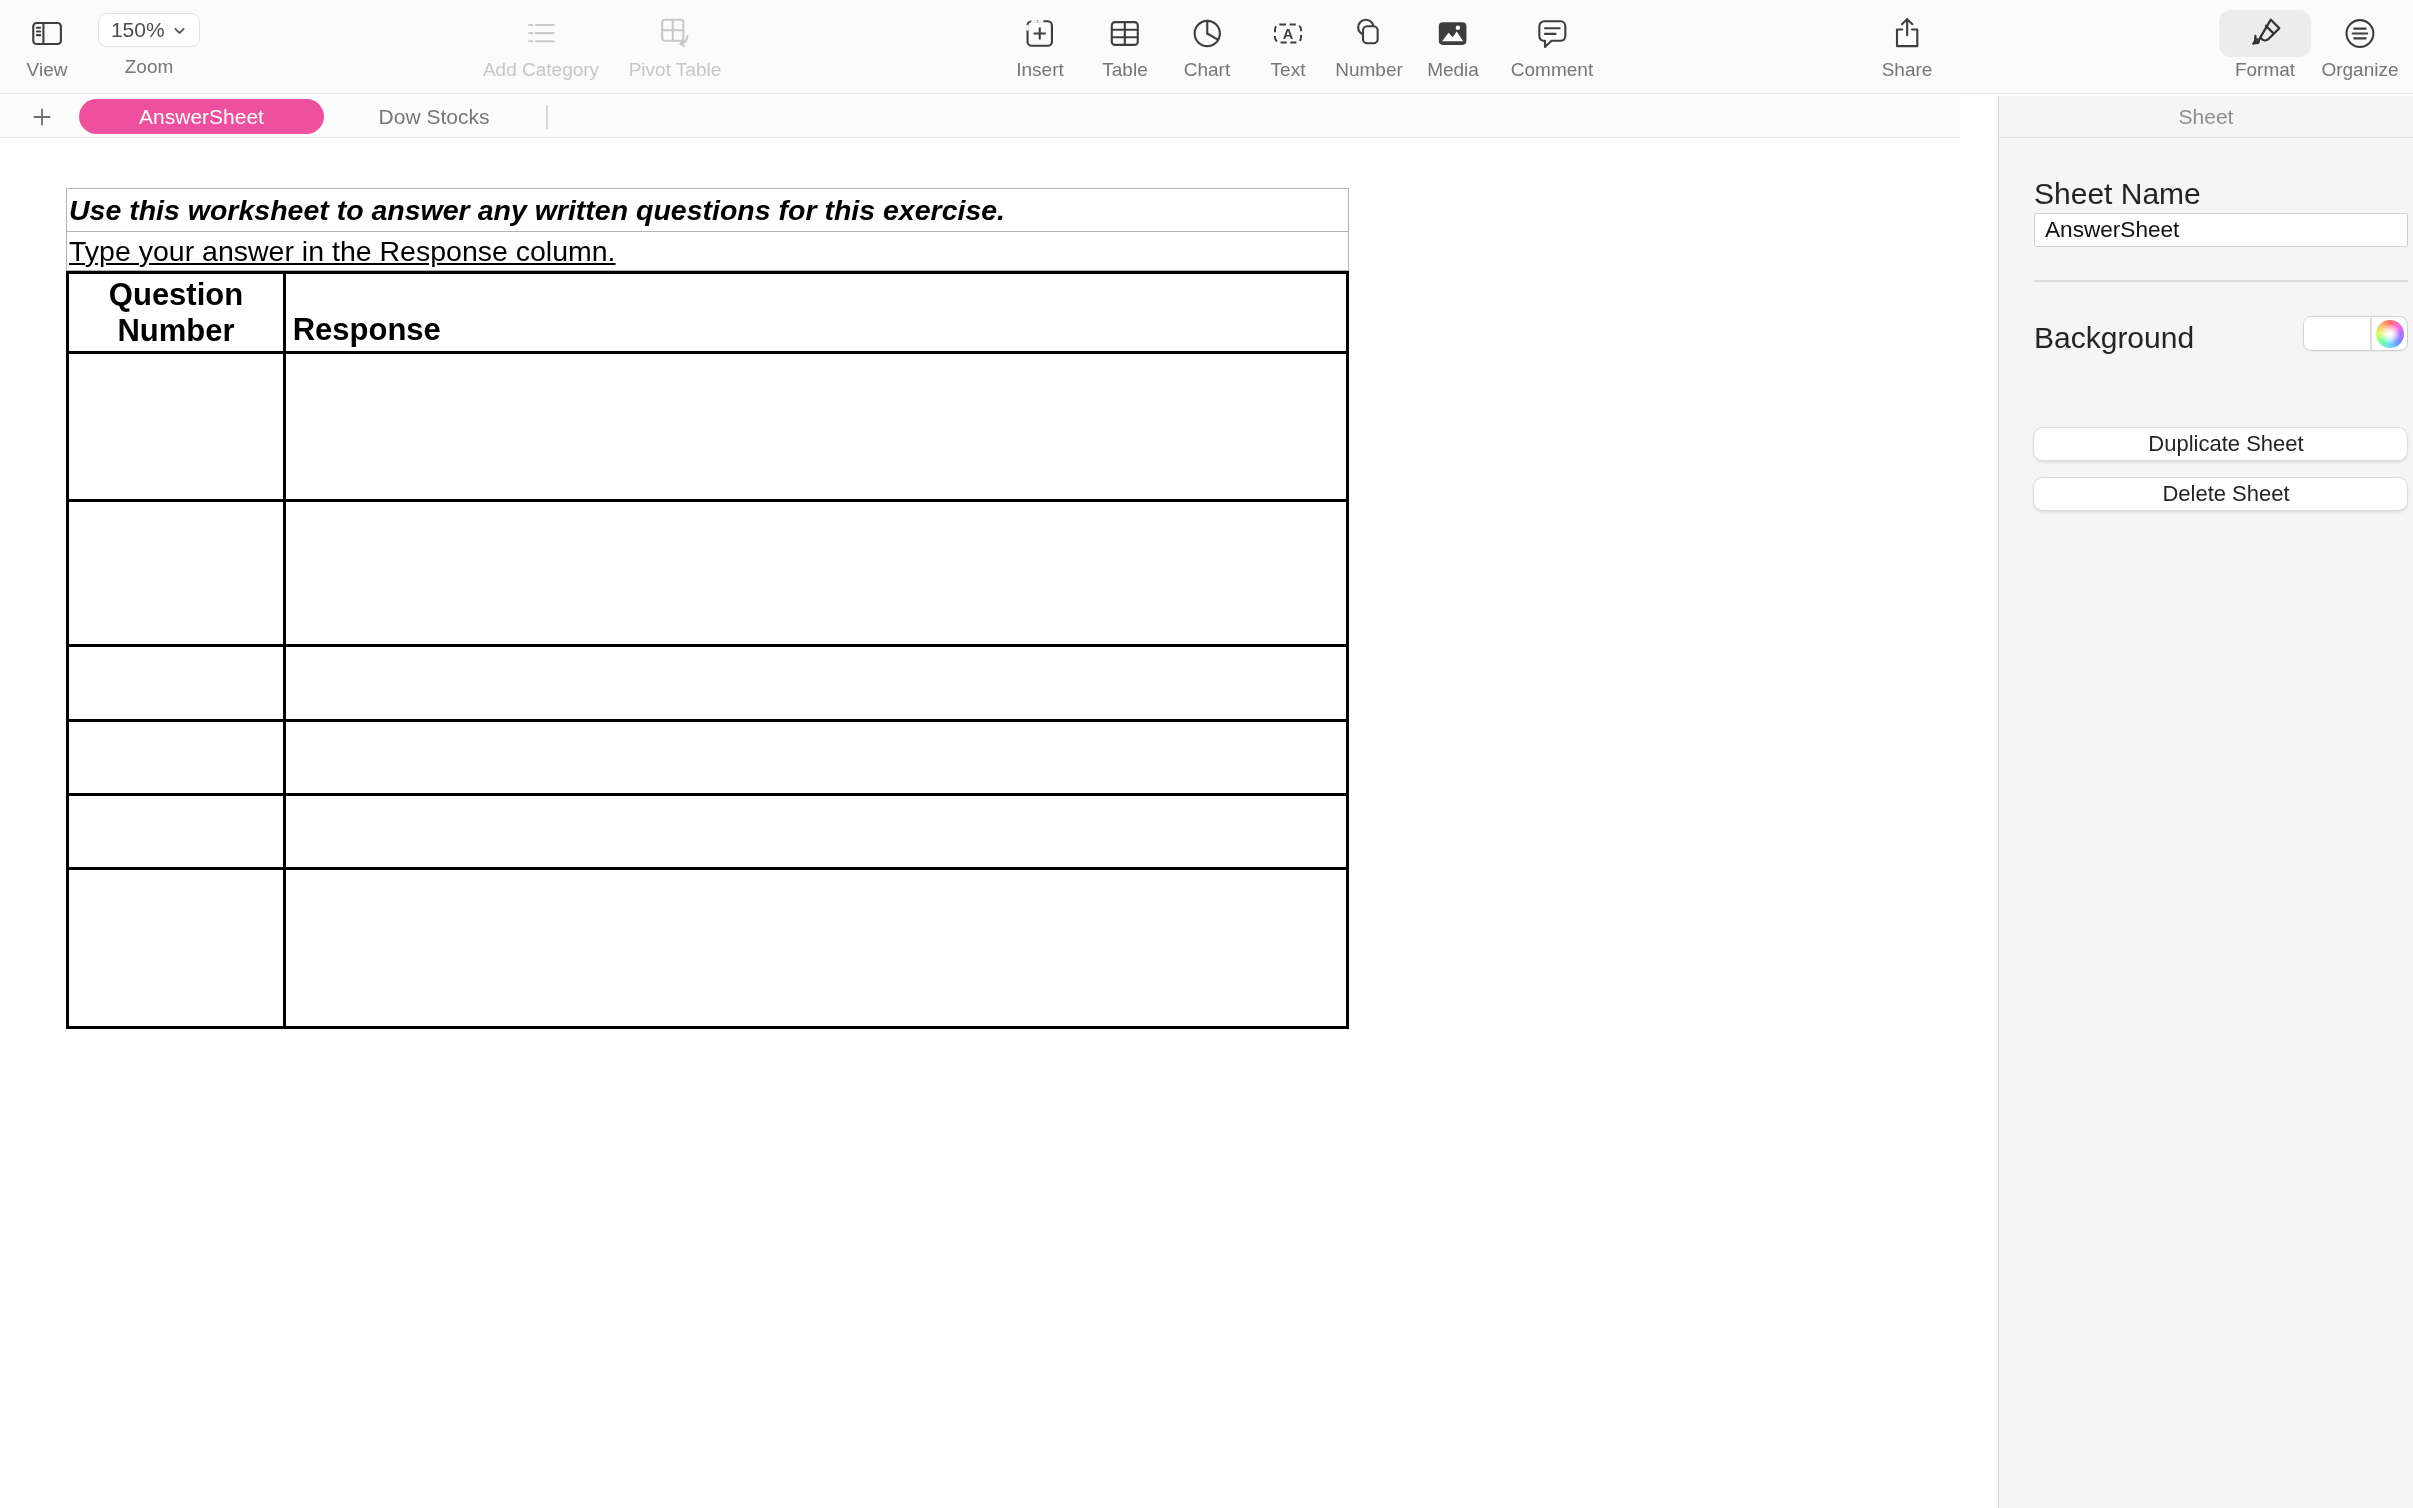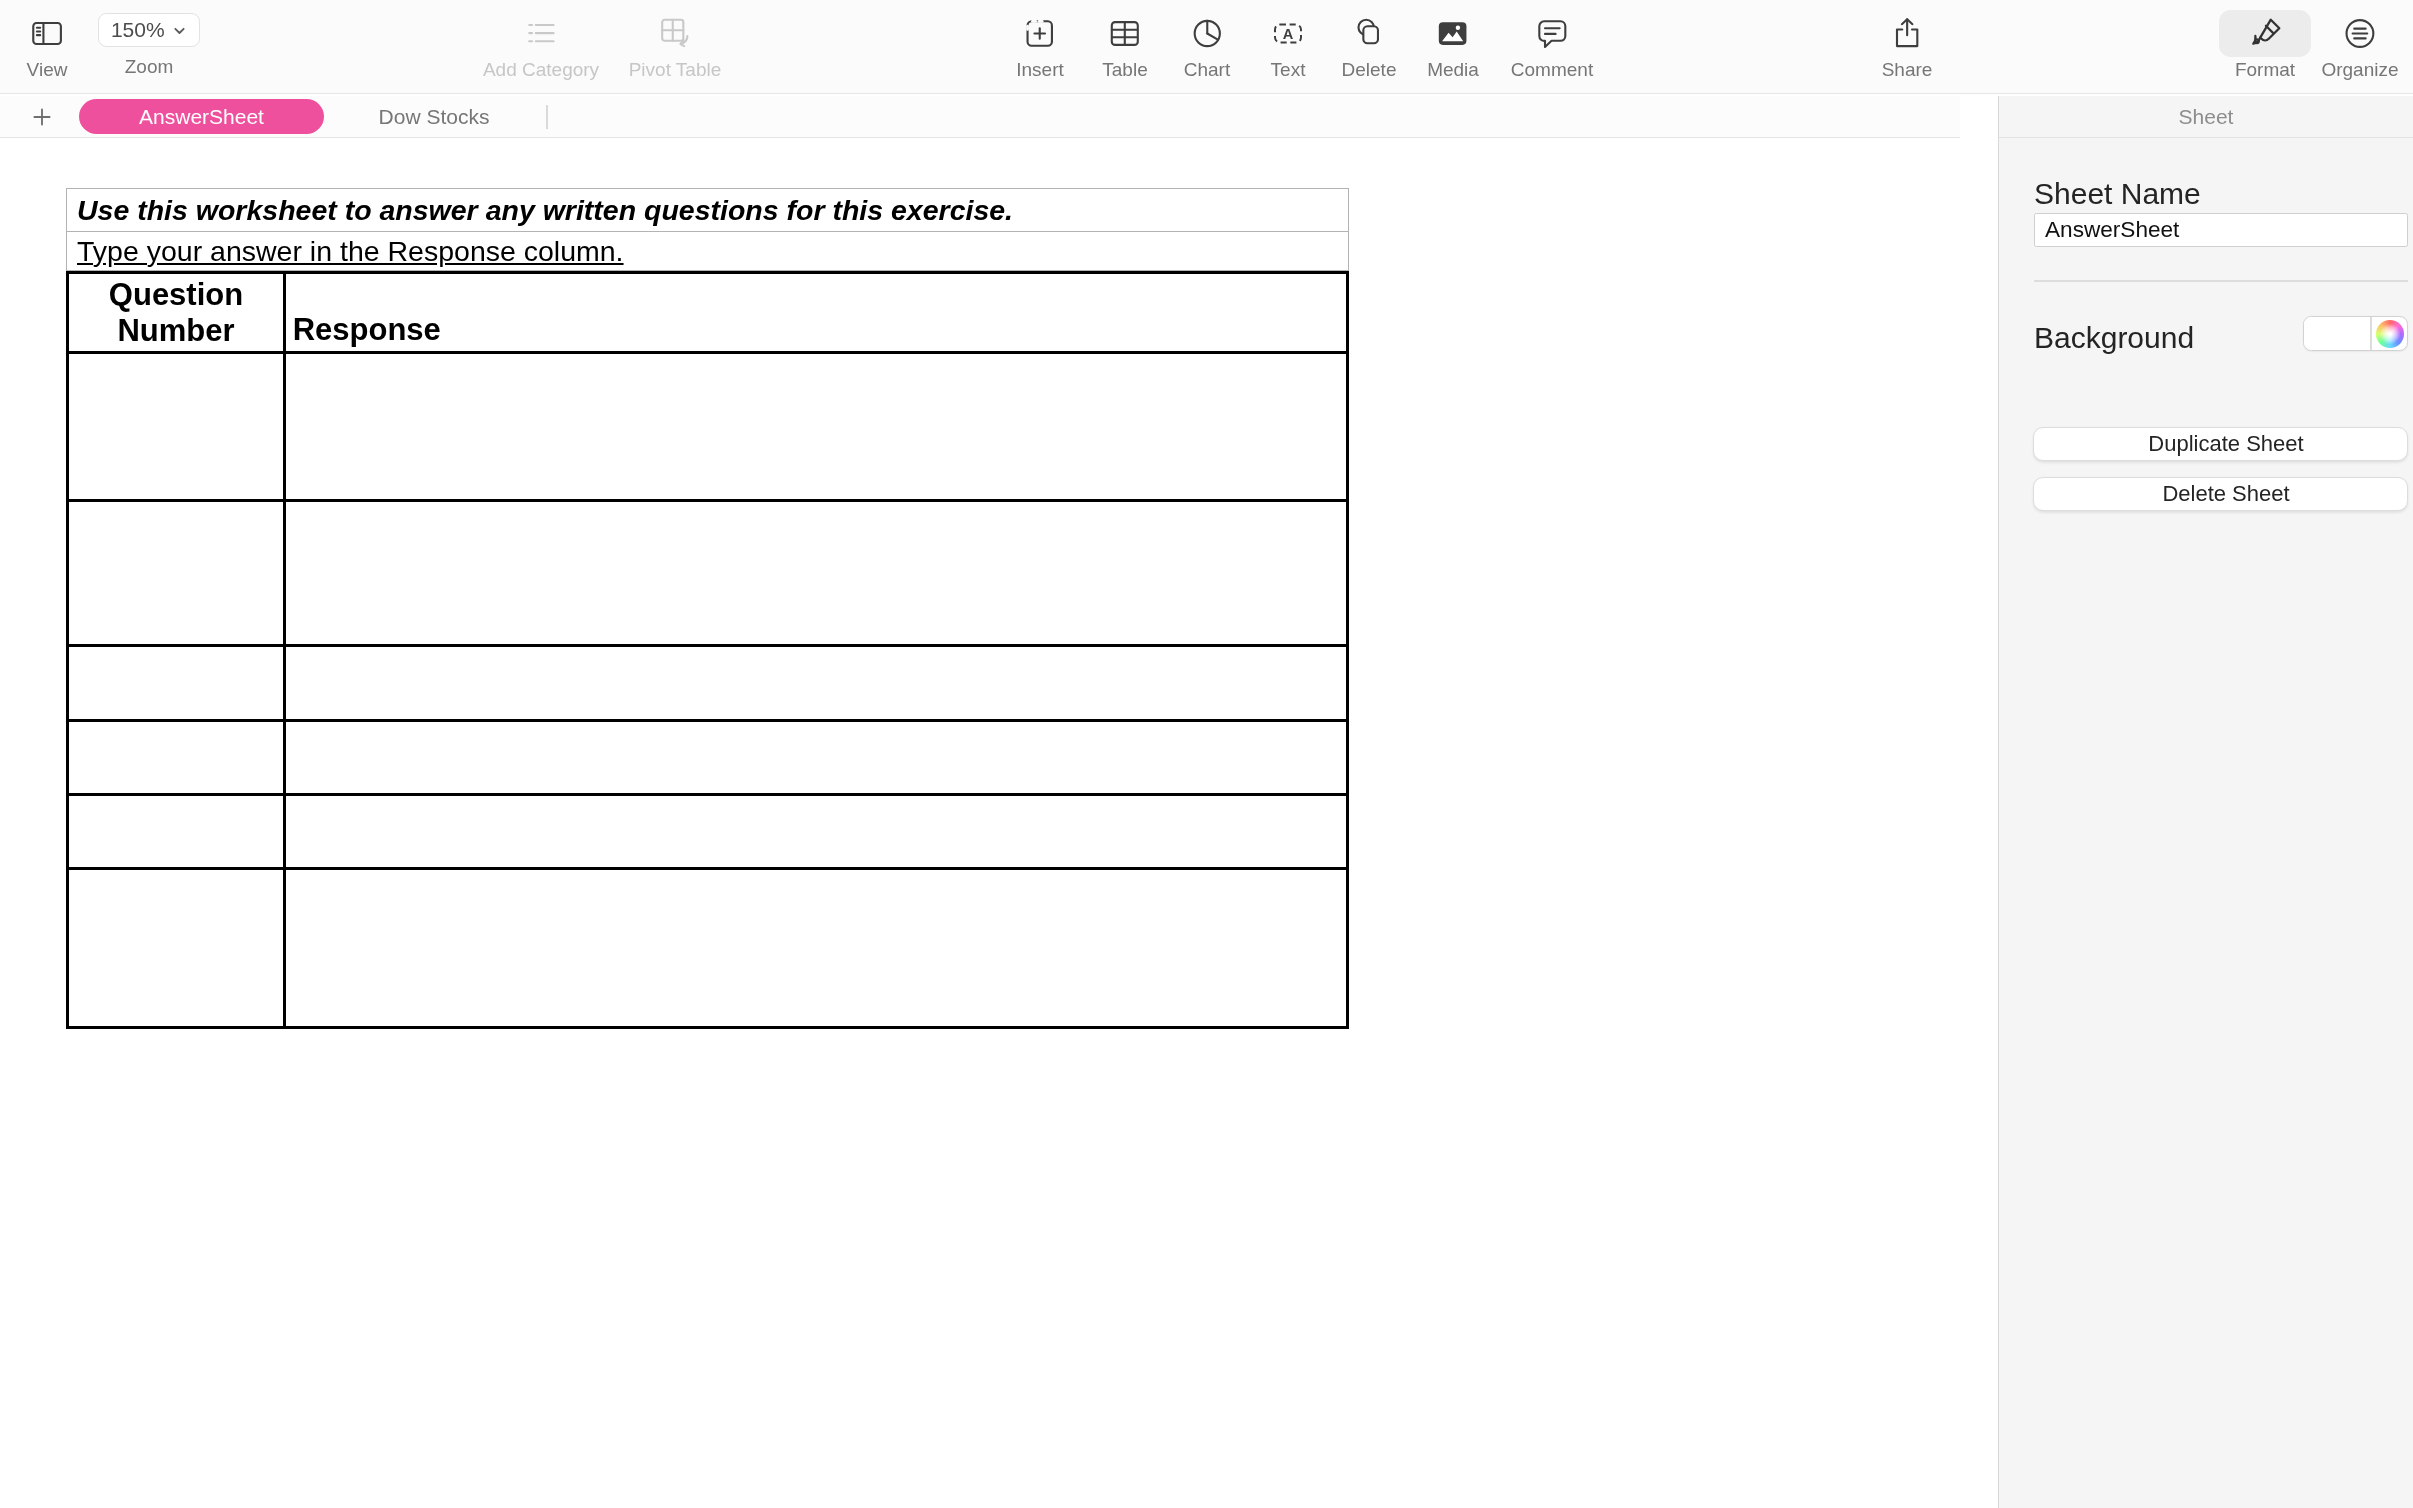--- a/index.html
+++ b/index.html
@@ -21,21 +21,21 @@
   .tabbar { position:absolute; top:96px; left:0; width:1960px; height:42px; background:#fcfcfc; border-bottom:1.7px solid #e5e5e5; }
   .addtab { position:absolute; left:25px; top:4.2px; width:34px; height:34px; display:flex; align-items:center; justify-content:center; }
   .tab-active { position:absolute; left:79px; top:3.4px; width:245px; height:35px; border-radius:17.6px; display:flex; align-items:center; justify-content:center; }
   .tab-active-label { color:#ffffff; font-size:21px; }
   .tab-plain { position:absolute; left:350px; top:3.4px; width:168px; height:35px; display:flex; align-items:center; justify-content:center; font-size:21px; color:#767676; }
   .tabsep { position:absolute; left:546px; top:9.2px; width:1.7px; height:23.5px; background:#dadada; }
 
   
   .canvas { position:absolute; top:139px; left:0; width:1960px; height:1369px; background:#ffffff; }
   .doc { position:absolute; left:66px; top:49px; width:1283px; }
-  .note-row { width:100%; border:1.7px solid #b3b3b3; display:flex; align-items:center; padding-left:10px; color:#000; background:#fff; }
+  .note-row { width:100%; border:1.7px solid #b3b3b3; display:flex; align-items:center; padding-left:2px; color:#000; background:#fff; }
   .note-1 { height:44px; font-size:28.5px; font-weight:bold; font-style:italic; }
   .note-2 { height:39px; font-size:28.5px; border-top:none; text-decoration:underline; }
   .main-tbl { width:100%; border:3.4px solid #000; background:#fff; }
   .trow { display:flex; border-top:3.4px solid #000; }
   .trow:first-child { border-top:none; }
   .c1 { width:217px; border-right:3.4px solid #000; }
   .c2 { flex:1; }
   .hrow { height:77px; }
   .hrow .c1 { display:flex; align-items:center; justify-content:center; text-align:center; font-size:31px; font-weight:bold; line-height:1.14; padding:0 11.7px; }
   .hrow .c2 { display:flex; align-items:flex-end; padding:0 0 3.4px 6.7px; font-size:31px; font-weight:bold;text-align:center; }
@@ -166,21 +166,21 @@
       <div class="tlabel">Text</div>
     </div>
 
     <div class="titem" style="left:1369px">
       <div class="ticon">
         <svg width="39" height="39" viewBox="0 0 48 48" fill="none" stroke="#3e3e3e" stroke-width="2.6" stroke-linejoin="round">
           <circle cx="20.5" cy="16.5" r="9.5"></circle>
           <rect x="17" y="15" width="18" height="21" rx="5" fill="#fbfbfb"></rect>
         </svg>
       </div>
-      <div class="tlabel">Delete</div>
+      <div class="tlabel">Number</div>
     </div>
 
     <div class="titem" style="left:1453px">
       <div class="ticon">
         <svg width="39" height="39" viewBox="0 0 48 48">
           <rect x="7" y="10" width="34" height="28" rx="5" fill="#3e3e3e"></rect>
           <path d="M11 33.5 L19 23 L24 28.5 L29 21.5 L37 33.5 Z" fill="#ffffff"></path>
           <circle cx="30.5" cy="17" r="2.7" fill="#ffffff"></circle>
         </svg>
       </div>

